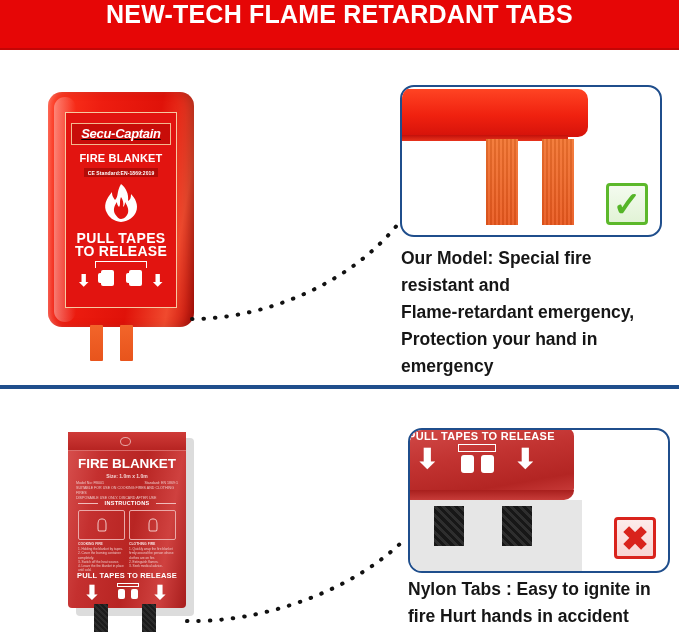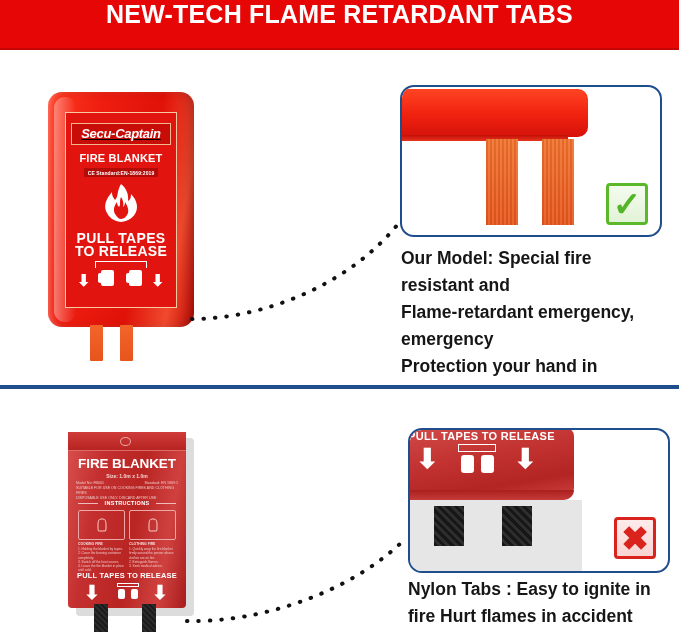--- a/index.html
+++ b/index.html
@@ -347,22 +347,22 @@
     <div class="zoom-tab" style="left:140px; top:52px;"></div>
     <div class="mark-box mark-check">
       <span class="check-glyph">✓</span>
     </div>
   </div>
 
   <div class="caption caption-top">
     <div>Our Model: Special fire</div>
     <div>resistant and</div>
     <div>Flame-retardant emergency,</div>
+    <div>Protection your hand in</div>
     <div>emergency</div>
-    <div>Protection your hand in</div>
   </div>
 
   <div class="divider top"></div>
 
   <div class="prod-bot">
     <div class="pouch-shadow"></div>
     <div class="pouch">
       <div class="pouch-hang"></div>
       <div class="pouch-hole"></div>
 
@@ -447,16 +447,16 @@
     <div class="zb-pouch-edge"></div>
     <div class="zb-tab" style="left:24px; top:76px;"></div>
     <div class="zb-tab" style="left:92px; top:76px;"></div>
     <div class="mark-box mark-cross">
       <span class="cross-glyph">✖</span>
     </div>
   </div>
 
   <div class="caption caption-bottom">
     <div>Nylon Tabs : Easy to ignite in</div>
-    <div>fire Hurt flames in accident</div>
+    <div>fire Hurt hands in accident</div>
   </div>
 
 </div>
 
 </body></html>

